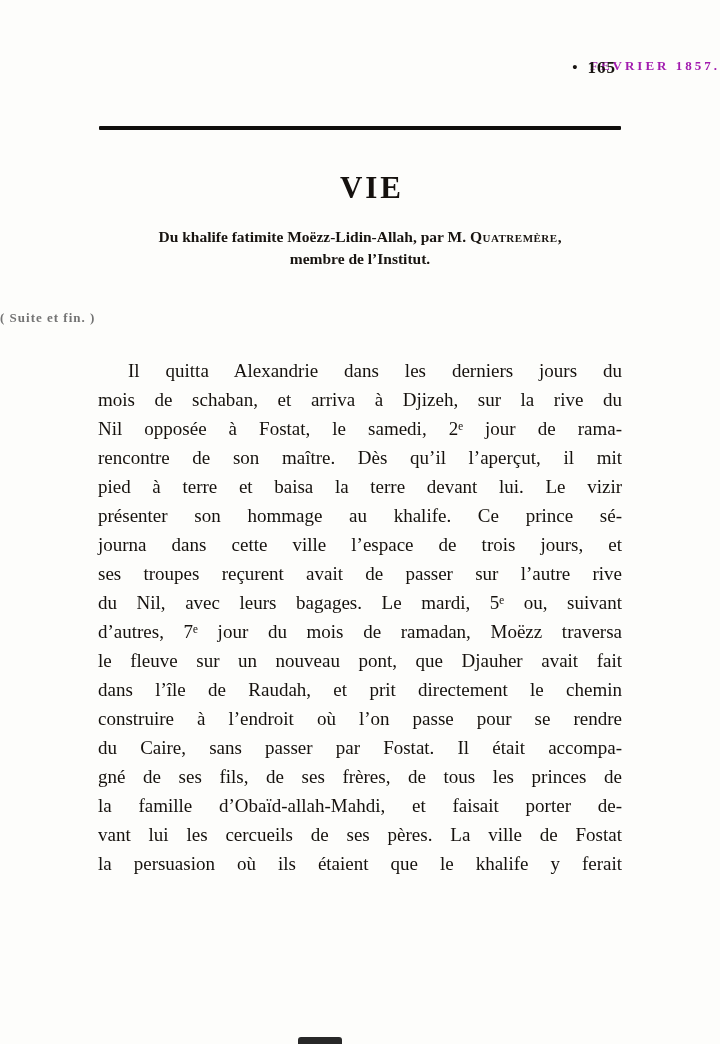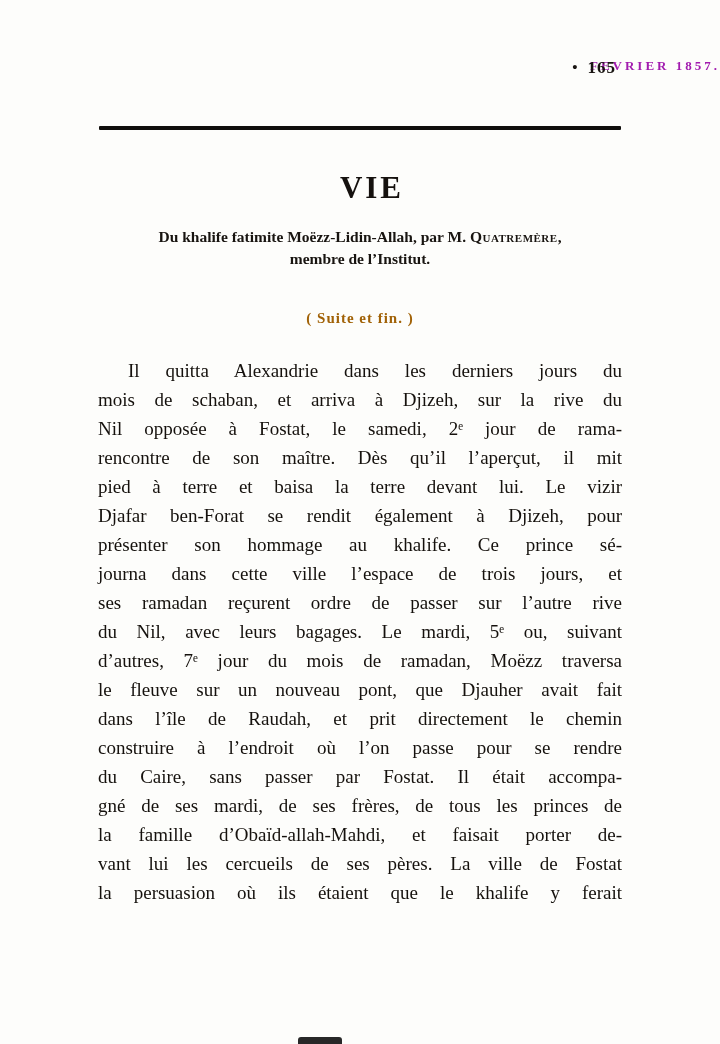--- a/index.html
+++ b/index.html
@@ -84,25 +84,25 @@
   }
   .smallcaps {
     font-variant: small-caps;
     letter-spacing: 0.5px;
   }
   .suite {
     position: absolute;
     top: 310px;
     left: 0;
     width: 100%;
-    text-align: center;
-    font-size: 15px;
+    text-align: left;
+    font-size: 13px;
     font-weight: bold;
     letter-spacing: 1px;
-    color: #a16207;
+    color: #737373;
   }
   
   .body-text {
     position: absolute;
     top: 356px;
     left: 98px;
     width: 524px;
   }
   .body-line {
     font-size: 19px;
@@ -149,31 +149,30 @@
   </div>
 
   <div class="suite">( Suite et fin. )</div>
 
   <div class="body-text">
       <div class="body-line">Il quitta Alexandrie dans les derniers jours du</div>
       <div class="body-line">mois de schaban, et arriva à Djizeh, sur la rive du</div>
       <div class="body-line">Nil opposée à Fostat, le samedi, 2ᵉ jour de rama-</div>
       <div class="body-line">rencontre de son maître. Dès qu’il l’aperçut, il mit</div>
       <div class="body-line">pied à terre et baisa la terre devant lui. Le vizir</div>
-      <div class="body-line">Djafar ben-Forat se rendit également à Djizeh, pour</div>
       <div class="body-line">présenter son hommage au khalife. Ce prince sé-</div>
       <div class="body-line">journa dans cette ville l’espace de trois jours, et</div>
-      <div class="body-line">ses ramadan reçurent ordre de passer sur l’autre rive</div>
+      <div class="body-line">ses troupes reçurent avait de passer sur l’autre rive</div>
       <div class="body-line">du Nil, avec leurs bagages. Le mardi, 5ᵉ ou, suivant</div>
       <div class="body-line">d’autres, 7ᵉ jour du mois de ramadan, Moëzz traversa</div>
       <div class="body-line">le fleuve sur un nouveau pont, que Djauher avait fait</div>
       <div class="body-line">dans l’île de Raudah, et prit directement le chemin</div>
       <div class="body-line">construire à l’endroit où l’on passe pour se rendre</div>
       <div class="body-line">du Caire, sans passer par Fostat. Il était accompa-</div>
-      <div class="body-line">gné de ses mardi, de ses frères, de tous les princes de</div>
+      <div class="body-line">gné de ses fils, de ses frères, de tous les princes de</div>
       <div class="body-line">la famille d’Obaïd-allah-Mahdi, et faisait porter de-</div>
       <div class="body-line">vant lui les cercueils de ses pères. La ville de Fostat</div>
       <div class="body-line">la persuasion où ils étaient que le khalife y ferait</div>
     </div>
 
   <div class="artifact"></div>
 
 </div>
 
 </body></html>

